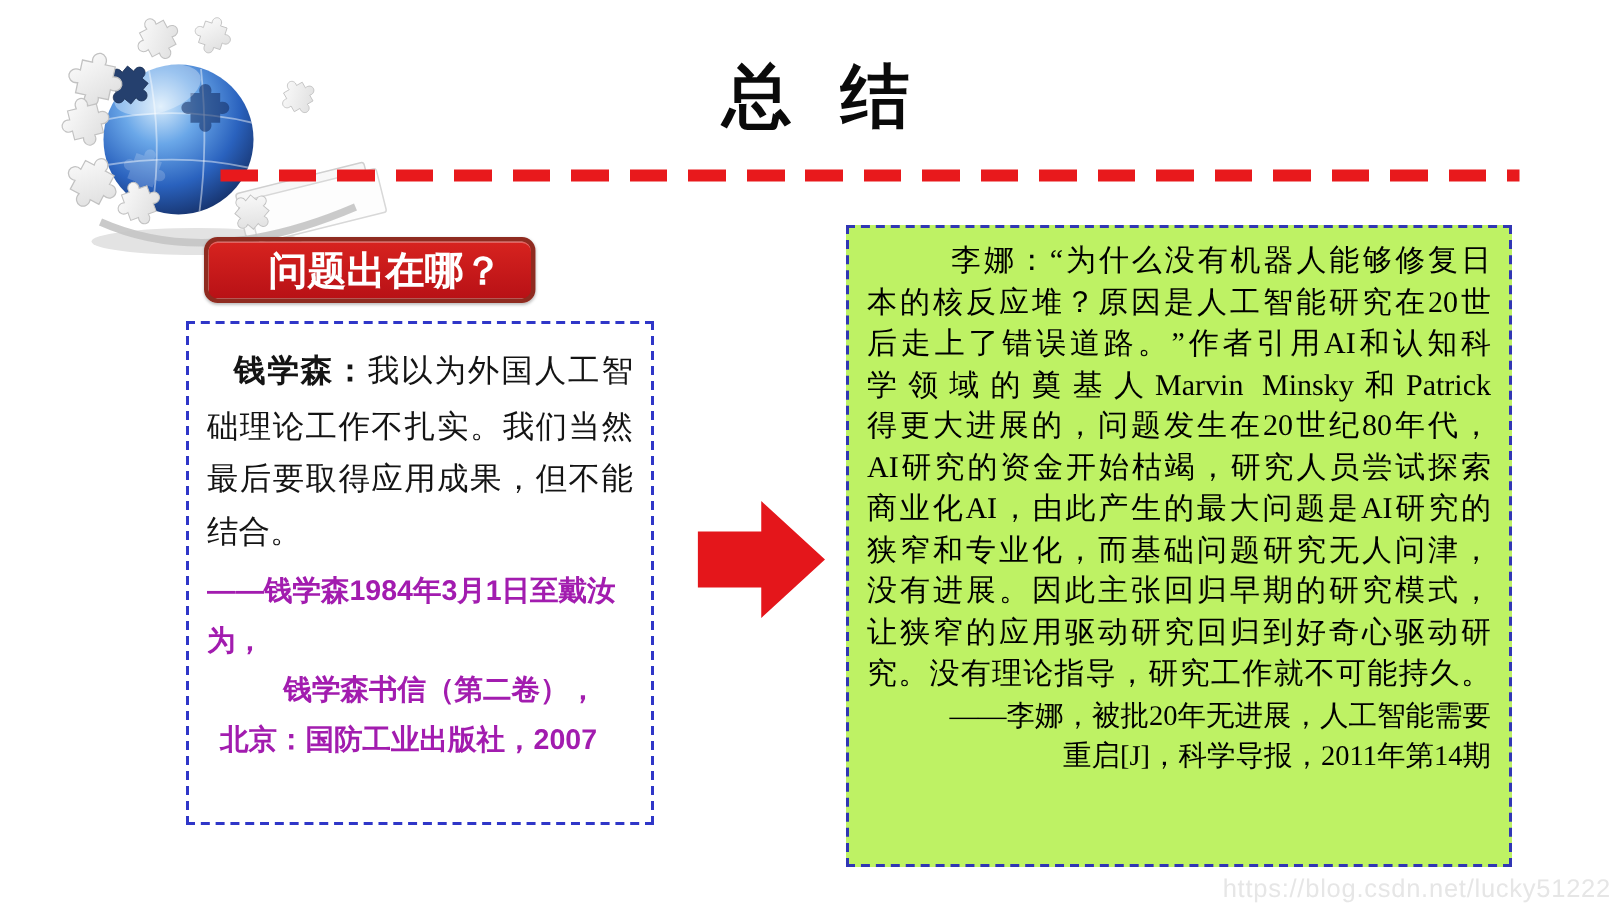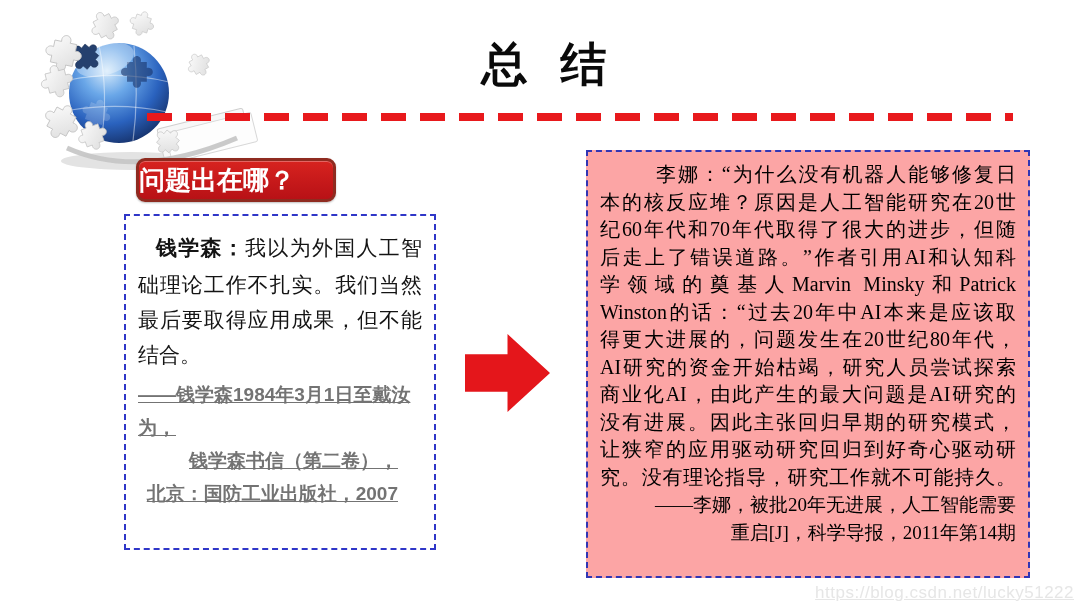--- a/index.html
+++ b/index.html
@@ -27,66 +27,66 @@
   
   .globe{position:absolute;left:2px;top:10px;z-index:1;}
 
   
   .banner{
     position:absolute;left:99px;top:158px;width:194px;height:38px;
     background:linear-gradient(180deg,#d7231f 0%,#b81116 100%);
     border:3px solid #8f2b20;border-radius:9px;
     box-shadow:inset 0 1px 0 rgba(255,255,255,.3), 0 1px 2px rgba(0,0,0,.25);
     color:#ffffff;font-size:26px;font-weight:bold;
-    line-height:38px;z-index:4;
+    text-align:center;line-height:38px;z-index:4;padding-left:21px;
   }
 
   
   .leftbox{
     position:absolute;left:87px;top:214px;width:312px;height:336px;
     border:2px dashed #2f36c8;box-sizing:border-box;
     padding:14px 12px 0 12px;background:#ffffff;z-index:3;
   }
   .lb-line{
     font-size:21px;line-height:35px;color:#141414;
     text-align:justify;text-align-last:justify;
   }
   .lb-line.first{padding-left:18px;}
   .lb-line.short{text-align-last:left;}
   .speaker{font-weight:bold;font-family:Liberation Mono, monospace;}
-  .lb-cite{font-size:19px;font-weight:bold;line-height:33px;color:#737373;text-decoration:underline;}
+  .lb-cite{font-size:19px;font-weight:bold;line-height:33px;color:#a21caf;}
   .lb-cite.c1{margin-top:6px;text-align:left;}
   .lb-cite.cr{text-align:right;padding-right:24px;}
 
   
   .arrow{
     position:absolute;left:428px;top:334px;width:85px;height:78px;
     background:#e4161b;
     clip-path:polygon(0 26%,50% 26%,50% 0,100% 50%,50% 100%,50% 74%,0 74%);
     z-index:3;
   }
 
   
   .rightbox{
-    position:absolute;left:549px;top:150px;width:444px;height:428px;
+    position:absolute;left:527px;top:150px;width:444px;height:428px;
     border:2px dashed #3136b4;box-sizing:border-box;
-    padding:9px 12px 0 12px;background:#fca5a5;z-index:3;
+    padding:9px 12px 0 12px;background:#bef264;z-index:3;
     font-family:"Liberation Serif", serif;
   }
   .rb-line{
     font-size:20px;line-height:27.5px;color:#000;
     text-align:justify;text-align-last:justify;
   }
   .rb-line.indent{padding-left:56px;}
   .rb-cite{font-size:19px;line-height:27.5px;color:#000;text-align:right;}
 
   
   .watermark{
     position:absolute;right:6px;bottom:4px;
-    font-size:17px;color:#e6e6e6;letter-spacing:.5px;z-index:5;text-decoration:underline;
+    font-size:17px;color:#e6e6e6;letter-spacing:.5px;z-index:5;
   }
 </style>
 </head>
 <body>
 
 <div class="slide">
 
   <svg class="globe" width="225" height="165" viewBox="0 0 225 165" xmlns="http://www.w3.org/2000/svg">
     <defs>
       <radialGradient id="gsph" cx="38%" cy="28%" r="78%">
@@ -149,27 +149,26 @@
     <div class="lb-cite c1">——钱学森1984年3月1日至戴汝为，</div>
     <div class="lb-cite cr">钱学森书信（第二卷），</div>
     <div class="lb-cite cr">北京：国防工业出版社，2007</div>
   </div>
 
   <div class="arrow"></div>
 
   <div class="rightbox">
     <div class="rb-line indent">李娜：“为什么没有机器人能够修复日</div>
     <div class="rb-line">本的核反应堆？原因是人工智能研究在20世</div>
-    <div class="rb-line">纪60年代和70年代取得了很大的进步，但随</div>
     <div class="rb-line">后走上了错误道路。”作者引用AI和认知科</div>
     <div class="rb-line">学领域的奠基人Marvin Minsky和Patrick</div>
-    <div class="rb-line">Winston的话：“过去20年中AI本来是应该取</div>
     <div class="rb-line">得更大进展的，问题发生在20世纪80年代，</div>
     <div class="rb-line">AI研究的资金开始枯竭，研究人员尝试探索</div>
     <div class="rb-line">商业化AI，由此产生的最大问题是AI研究的</div>
+    <div class="rb-line">狭窄和专业化，而基础问题研究无人问津，</div>
     <div class="rb-line">没有进展。因此主张回归早期的研究模式，</div>
     <div class="rb-line">让狭窄的应用驱动研究回归到好奇心驱动研</div>
     <div class="rb-line">究。没有理论指导，研究工作就不可能持久。</div>
     <div class="rb-cite">——李娜，被批20年无进展，人工智能需要</div>
     <div class="rb-cite">重启[J]，科学导报，2011年第14期</div>
   </div>
 
   <div class="watermark">https://blog.csdn.net/lucky51222</div>
 
 </div>

